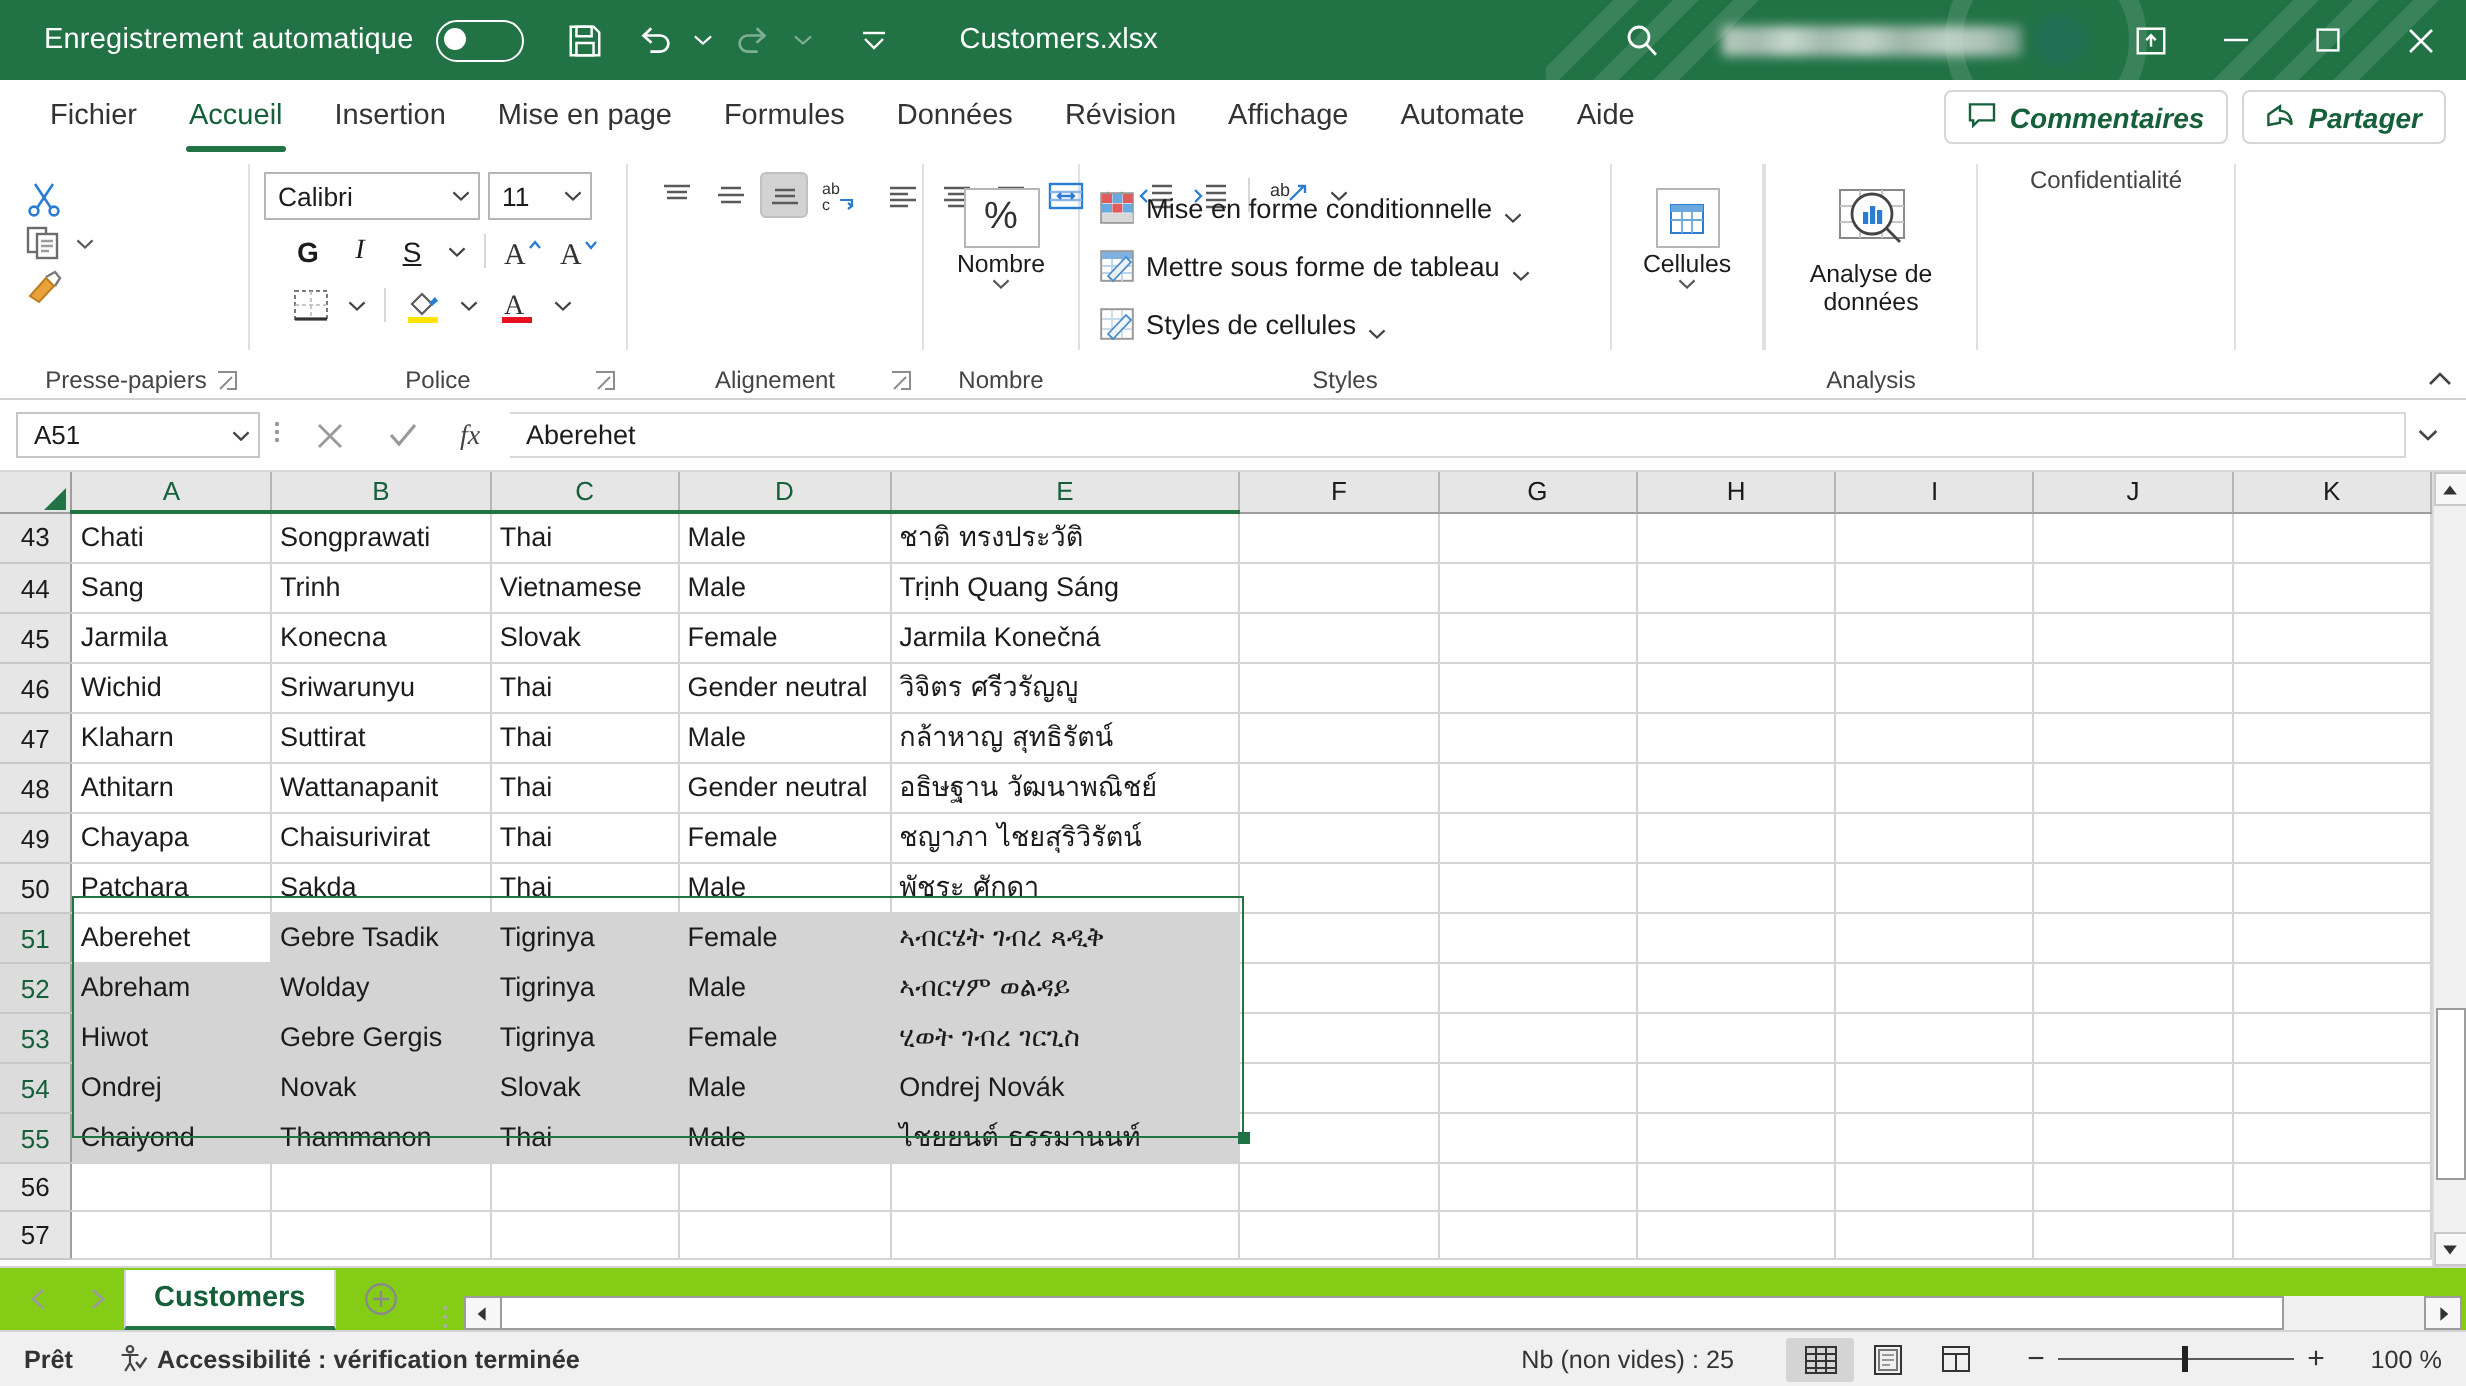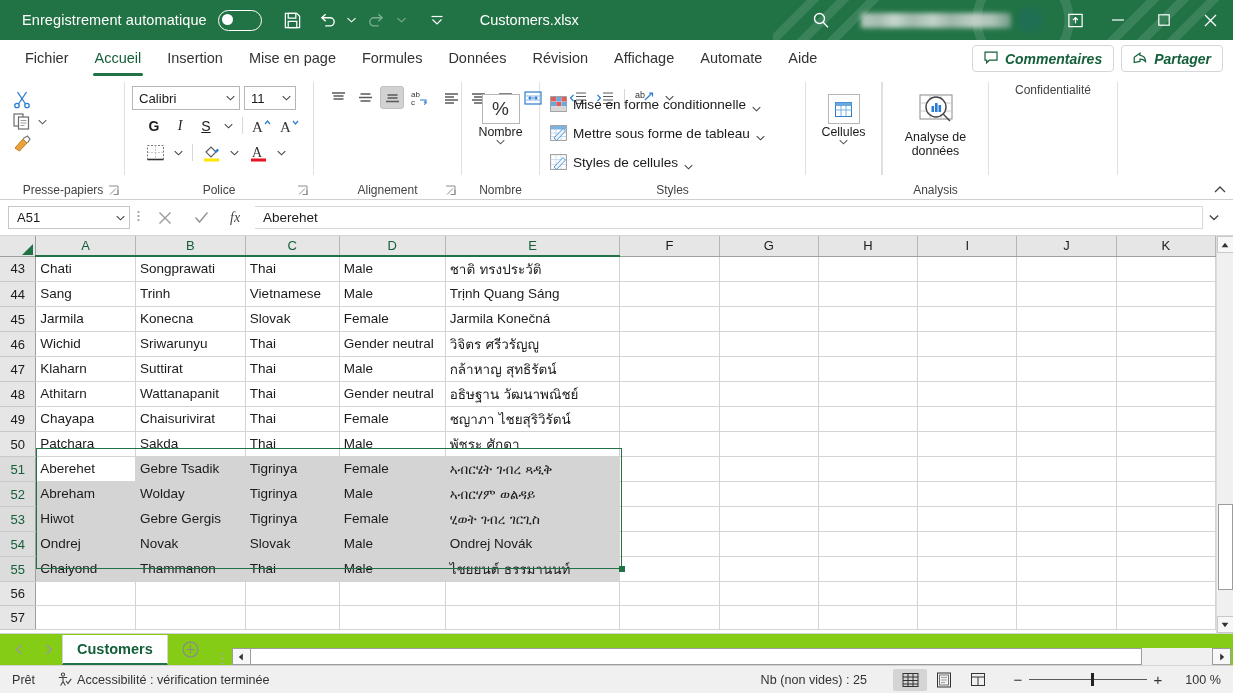--- a/index.html
+++ b/index.html
@@ -183,21 +183,21 @@
     flex:1; height:17px; background:#f0f0f0; display:flex; align-items:center; margin-right:2px;
   }
   .hsb-btn { width:19px; height:17px; background:#f7f7f7; border:1px solid #9c9c9c; display:flex; align-items:center; justify-content:center; }
   .hsb-thumb { flex:1; height:17px; background:#fff; border:1px solid #9c9c9c; border-left:none; margin-right:70px; }
 
   
   .statusbar {
     height:28px; flex:0 0 28px; background:#f0f0f0; display:flex; align-items:center;
     border-top:1px solid #d4d4d4; font-size:12.6px; color:#333; padding-left:12px;
   }
-  .sb-item { display:flex; align-items:center; gap:5px; white-space:nowrap; }
+  .sb-item { display:flex; align-items:center; gap:5px; white-space:nowrap;font-weight:bold; }
   .sb-right { margin-left:auto; display:flex; align-items:center; gap:0; padding-right:12px; }
   .viewbtn { width:34px; height:22px; display:flex; align-items:center; justify-content:center; border-radius:2px; }
   .viewbtn.on { background:#d4d4d4; }
   .zoomslider { display:flex; align-items:center; gap:0; margin:0 6px 0 12px; }
   .zs-line { width:118px; height:1px; background:#5a5a5a; position:relative; }
   .zs-knob { position:absolute; left:62px; top:-6px; width:3px; height:13px; background:#222; }
   .zs-sign { width:22px; text-align:center; font-size:15px; color:#333; }
   .zoomval { font-size:12.6px; color:#333; width:46px; text-align:right; }
 </style>
 </head>

